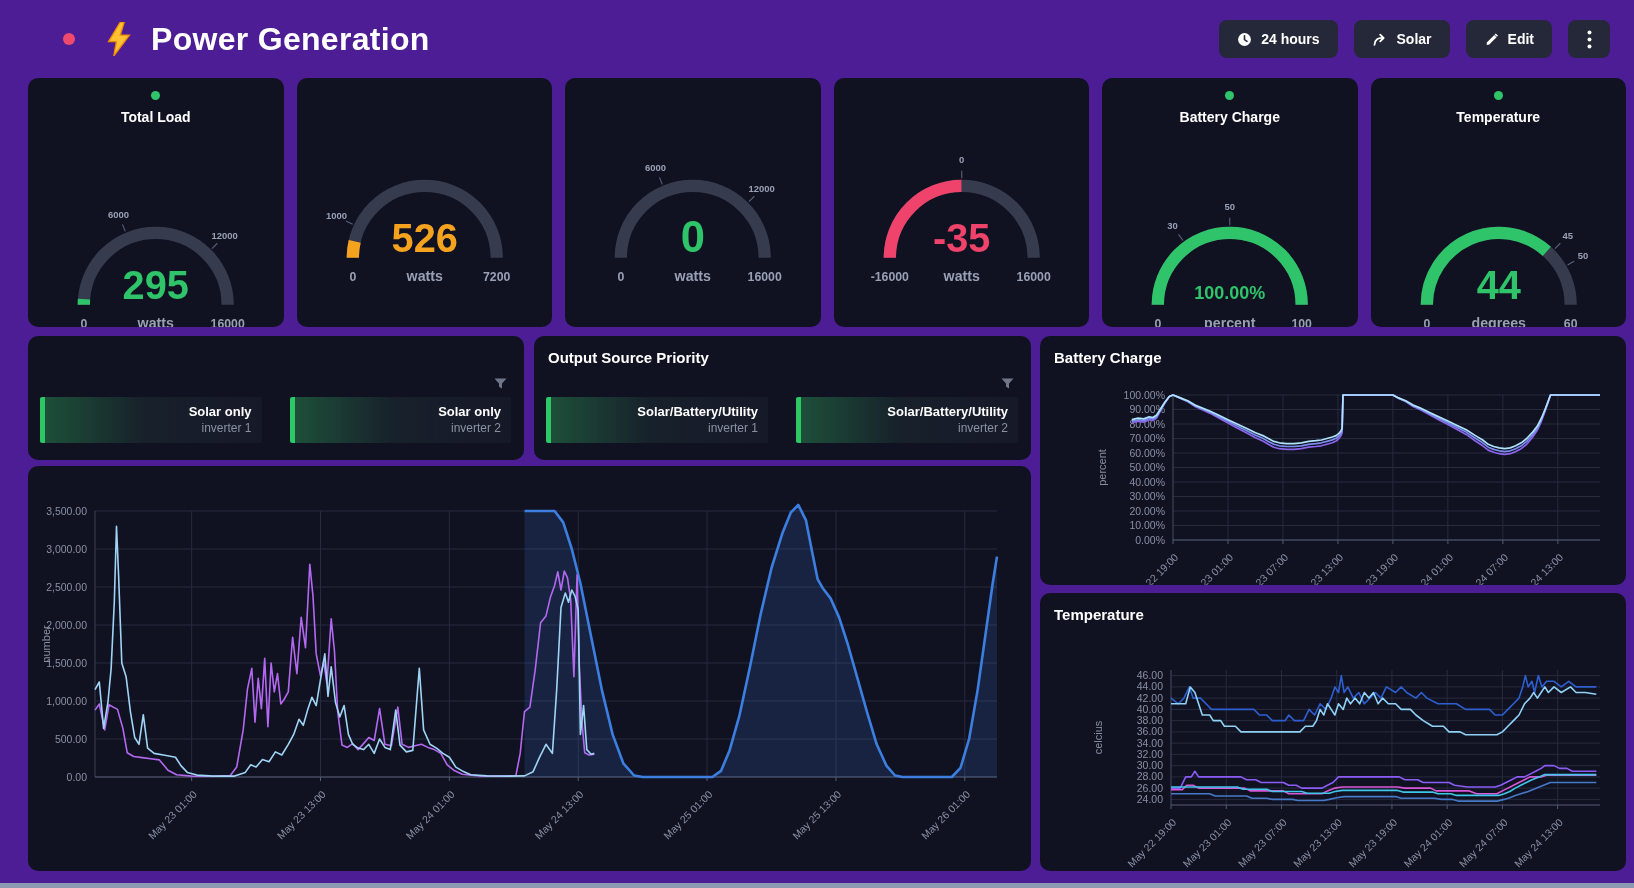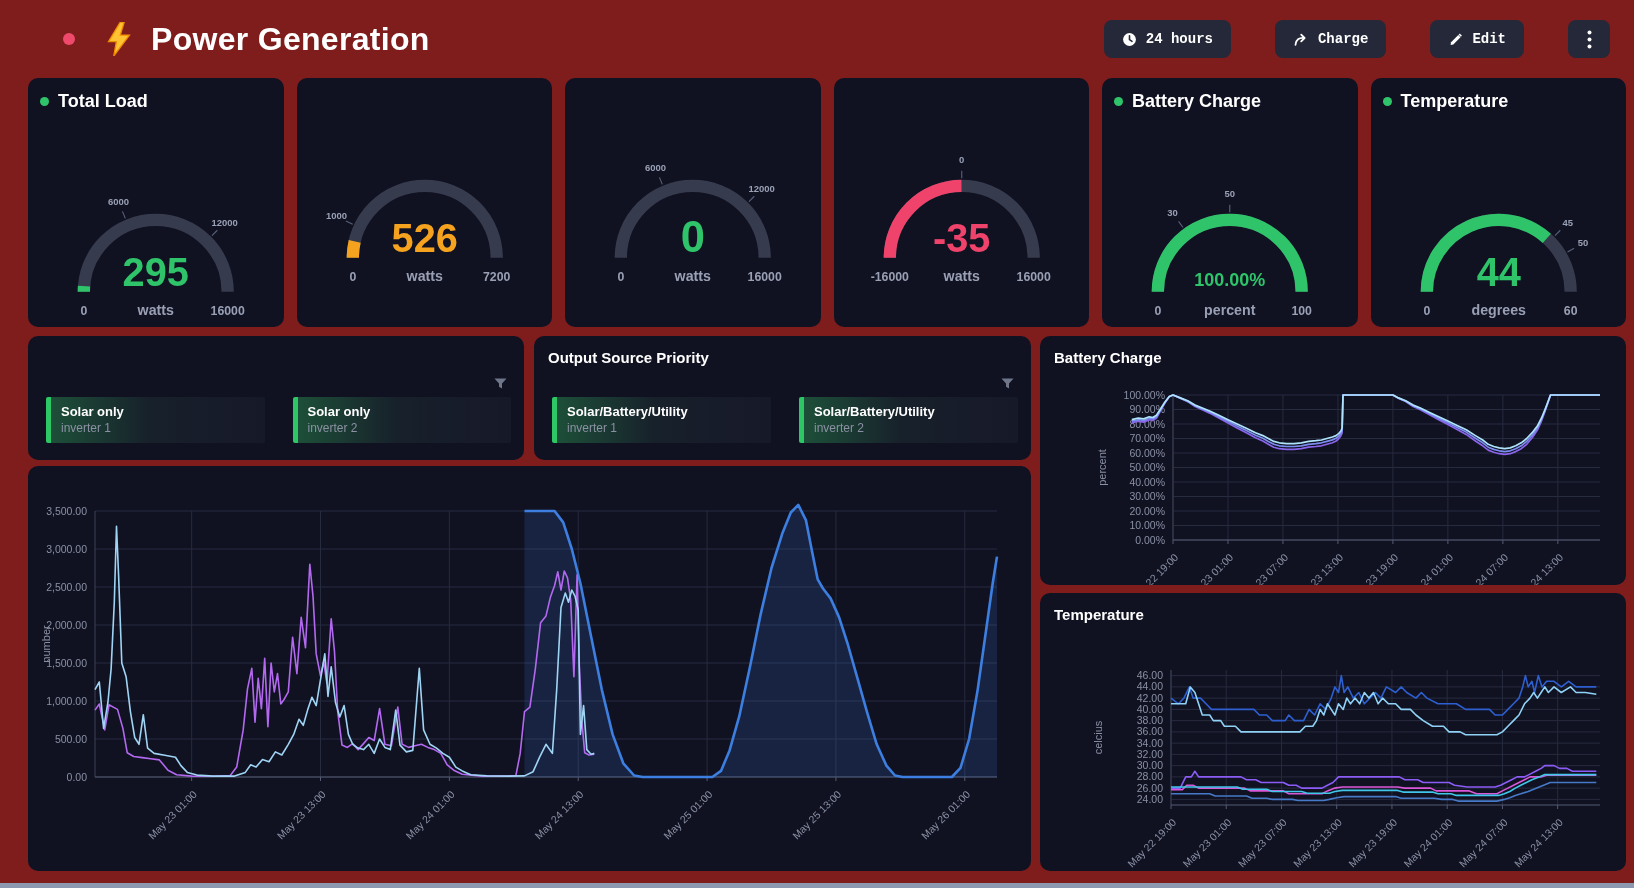--- a/index.html
+++ b/index.html
@@ -1,36 +1,36 @@
 <!DOCTYPE html>
 <html><head>
 <meta charset="utf-8">
 <style>
   html,body{margin:0;padding:0;background:#06070d;}
-  #app{position:relative;width:1634px;height:888px;background:#7f1d1d;overflow:hidden;
+  #app{position:relative;width:1634px;height:888px;background:#4c1d95;overflow:hidden;
        font-family:"Liberation Sans",sans-serif;color:#fff;}
   
   #hdr{position:absolute;left:0;top:0;right:0;height:78px;display:flex;align-items:center;}
   .hdr-dot{width:12px;height:12px;border-radius:50%;background:#ef4a6b;margin-left:63px;flex:0 0 auto;}
   .hdr-bolt{margin-left:30px;display:flex;align-items:center;}
   #hdr h1{font-size:32px;font-weight:800;margin:0 0 0 18px;letter-spacing:.3px;}
   .hdr-actions{margin-left:auto;margin-right:24px;display:flex;gap:16px;}
   .btn{height:38px;padding:0 18px;border:none;border-radius:8px;background:#242838;color:#fff;
-       font-family:Liberation Mono, monospace;font-size:14px;font-weight:700;display:flex;align-items:center;gap:9px;cursor:pointer;margin-left:28px;}
+       font-family:Liberation Sans, sans-serif;font-size:14px;font-weight:700;display:flex;align-items:center;gap:9px;cursor:pointer;}
   .btn.kebab{width:42px;padding:0;justify-content:center;}
   .btn svg{display:block;}
   
   .panel,.gcard{position:absolute;background:#101222;border-radius:10px;overflow:hidden;}
   .gauge-row{position:absolute;left:28px;top:78px;width:1598px;height:249px;display:grid;
              grid-template-columns:repeat(6,1fr);gap:13px;}
   .gcard{position:relative;}
-  .g-head{display:flex;align-items:center;gap:9px;padding:13px 12px 0;font-size:18px;font-weight:700;}
+  .g-head{display:flex;align-items:center;gap:9px;padding:13px 12px 0;font-size:14px;font-weight:700;flex-direction:column;}
   .g-dot{width:9px;height:9px;border-radius:50%;flex:0 0 auto;}
   .panel-title{font-size:15px;font-weight:700;padding:13px 14px 0;}
-  .prio-items{position:absolute;left:18px;right:13px;top:61px;display:flex;gap:28px;}
+  .prio-items{position:absolute;left:12px;right:13px;top:61px;display:flex;gap:28px;text-align:right;}
   .prio-item{flex:1;height:46px;box-sizing:border-box;border-left:5px solid #2ec766;border-radius:2px;
              padding:7px 10px 0;
              background:linear-gradient(90deg,rgba(38,120,72,.60),rgba(34,56,56,.40) 45%,rgba(23,27,42,.96) 82%,#161a28);}
   .prio-label{font-size:13px;font-weight:700;line-height:1.3;}
   .prio-sub{font-size:12px;color:#8b91a3;}
   .filter-ic{position:absolute;right:17px;top:39px;cursor:pointer;}
   svg.chart,svg.gauge{overflow:visible;display:block;position:absolute;}
   svg text{font-family:"Liberation Sans",sans-serif;}
   #scrollbar{position:absolute;left:0;right:0;bottom:0;height:5px;background:#8d99b0;}
 </style>
@@ -57,21 +57,21 @@
           </span>
         <span>24 hours</span>
       </button>
       <button class="btn">
         <span>
             <svg width="16" height="15" viewBox="0 0 16 15">
               <path d="M2.5 12.8 C2.8 7.6 6.2 5.6 11 6" stroke="#fff" stroke-width="1.8" fill="none" stroke-linecap="round"></path>
               <path d="M8.2 2.6 L11.6 6 L8.2 9.4" stroke="#fff" stroke-width="1.8" fill="none" stroke-linecap="round" stroke-linejoin="round"></path>
             </svg>
           </span>
-        <span>Charge</span>
+        <span>Solar</span>
       </button>
       <button class="btn">
         <span>
             <svg width="15" height="15" viewBox="0 0 15 15">
               <path d="M2.6 12.9 L3.1 10.2 L10.3 3 L12.5 5.2 L5.3 12.4 Z" fill="#fff"></path>
               <path d="M11.2 2.1 L13.4 4.3" stroke="#fff" stroke-width="1.6"></path>
             </svg>
           </span>
         <span>Edit</span>
       </button>

